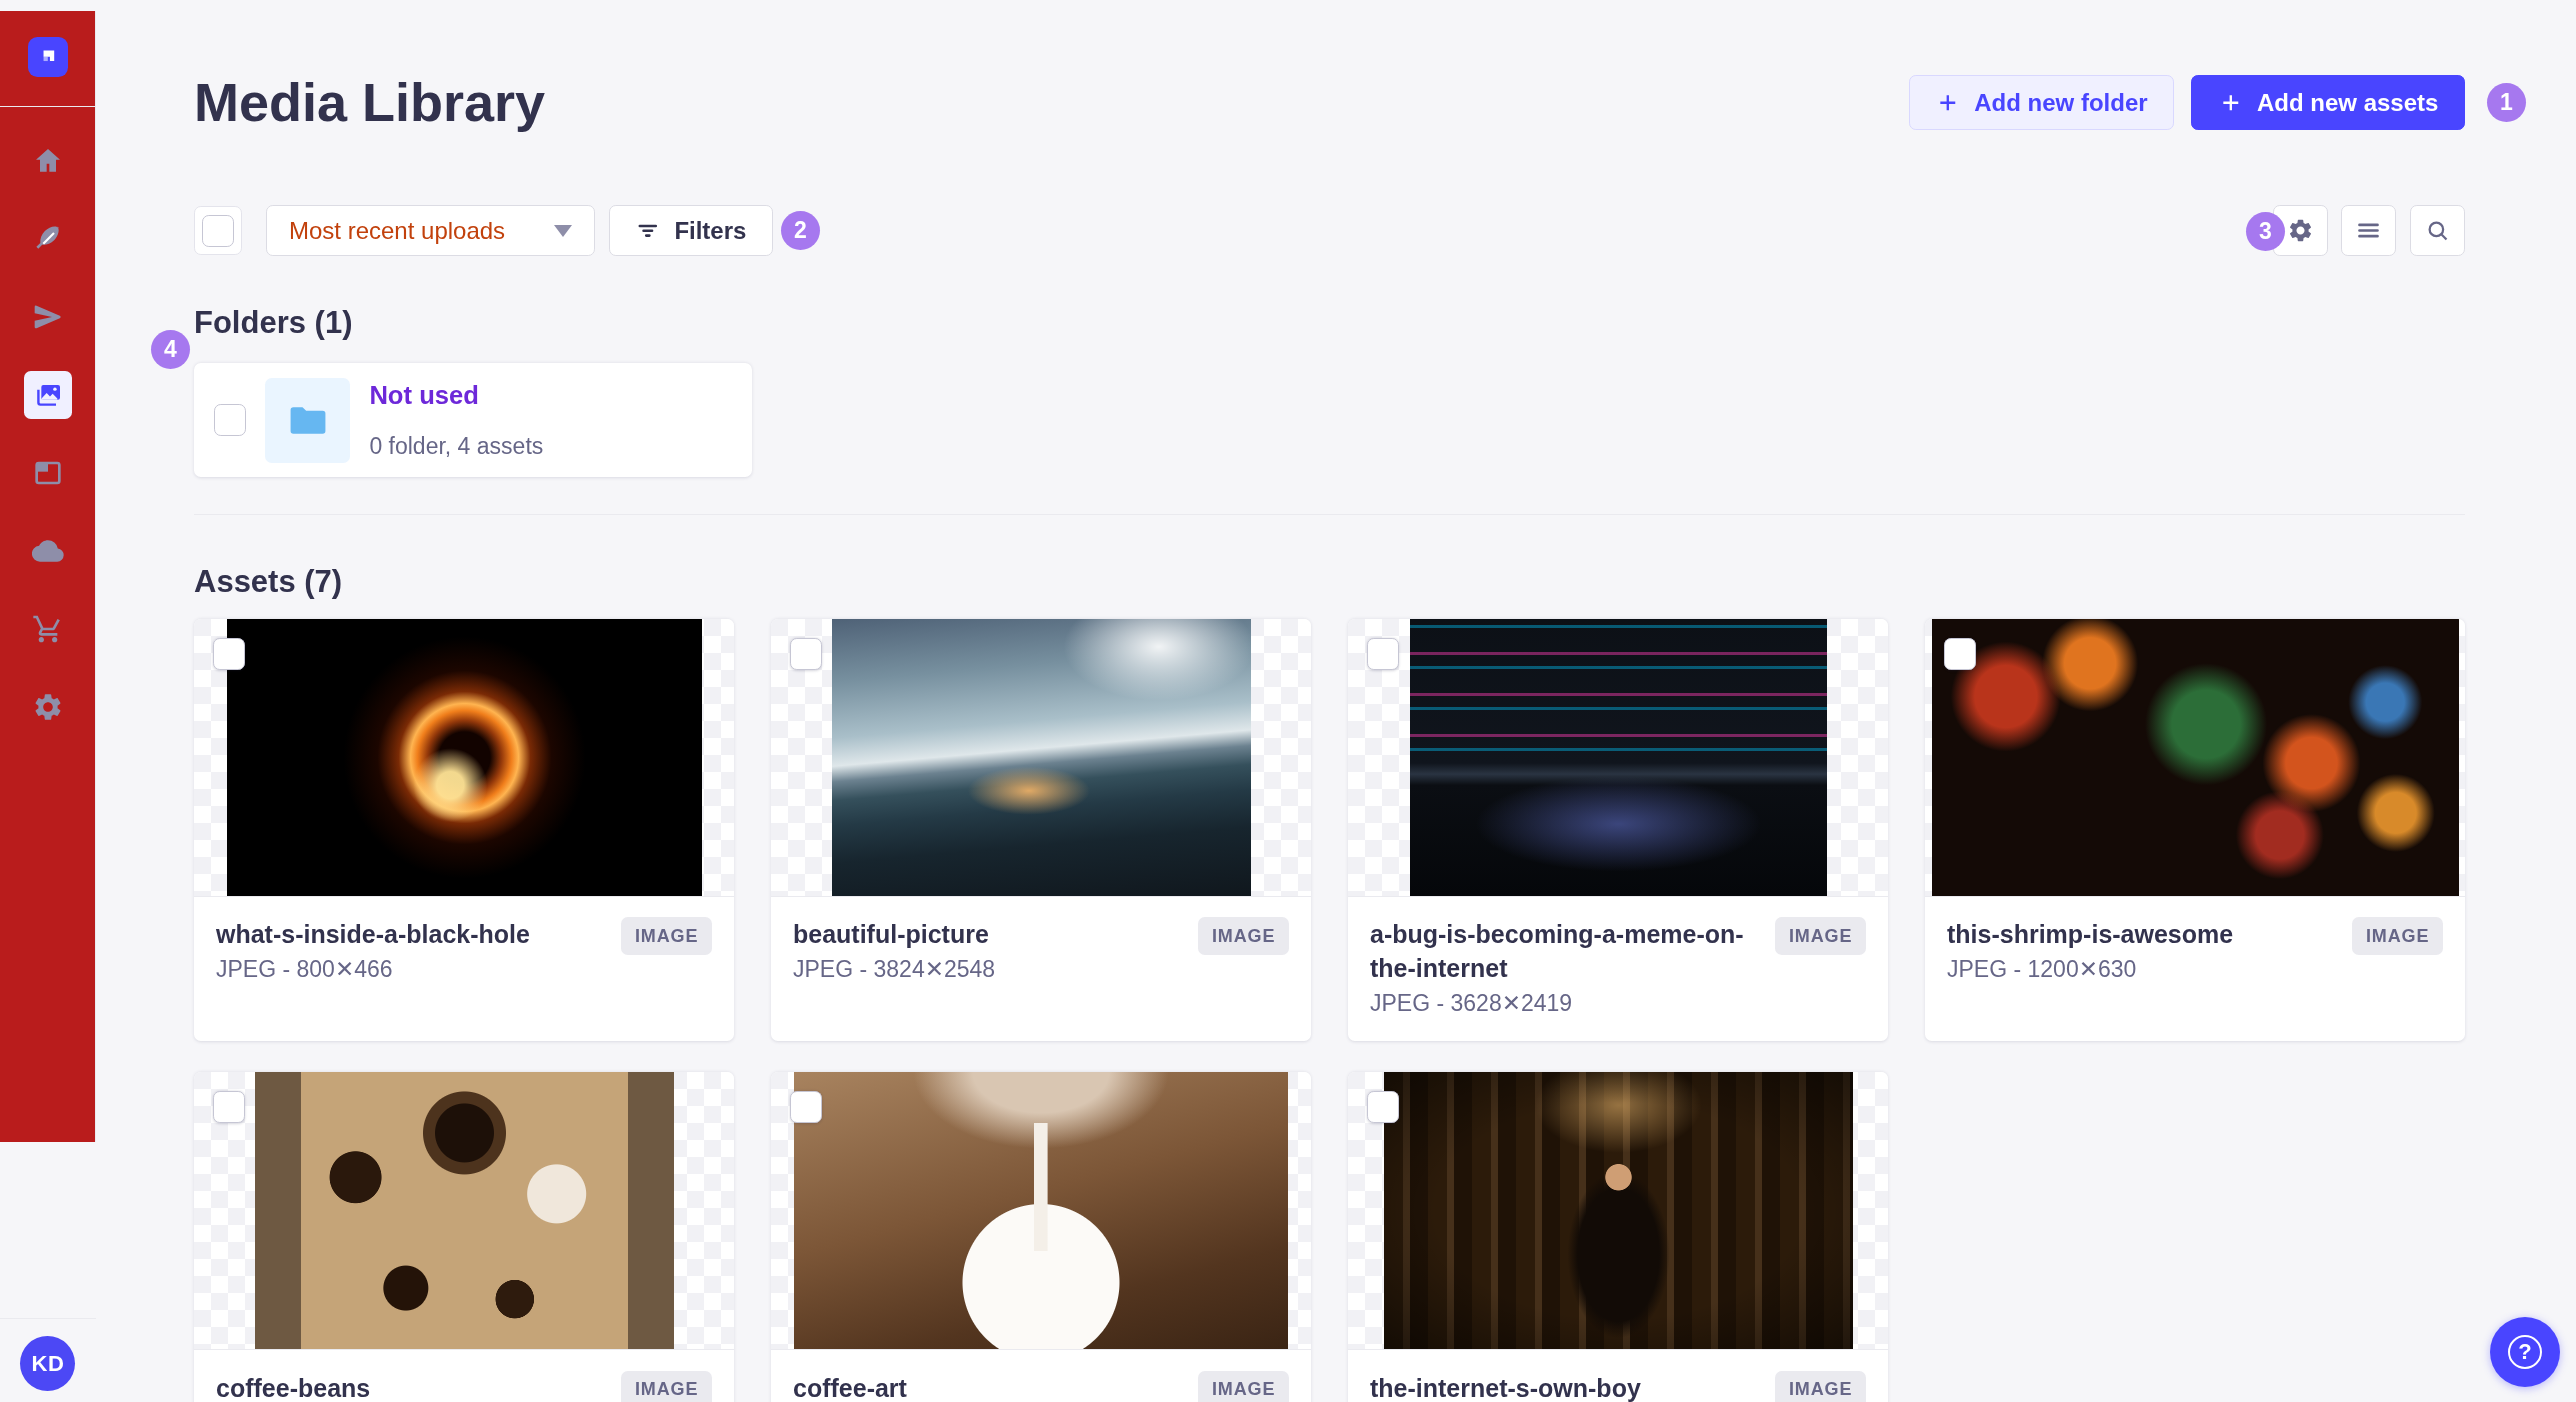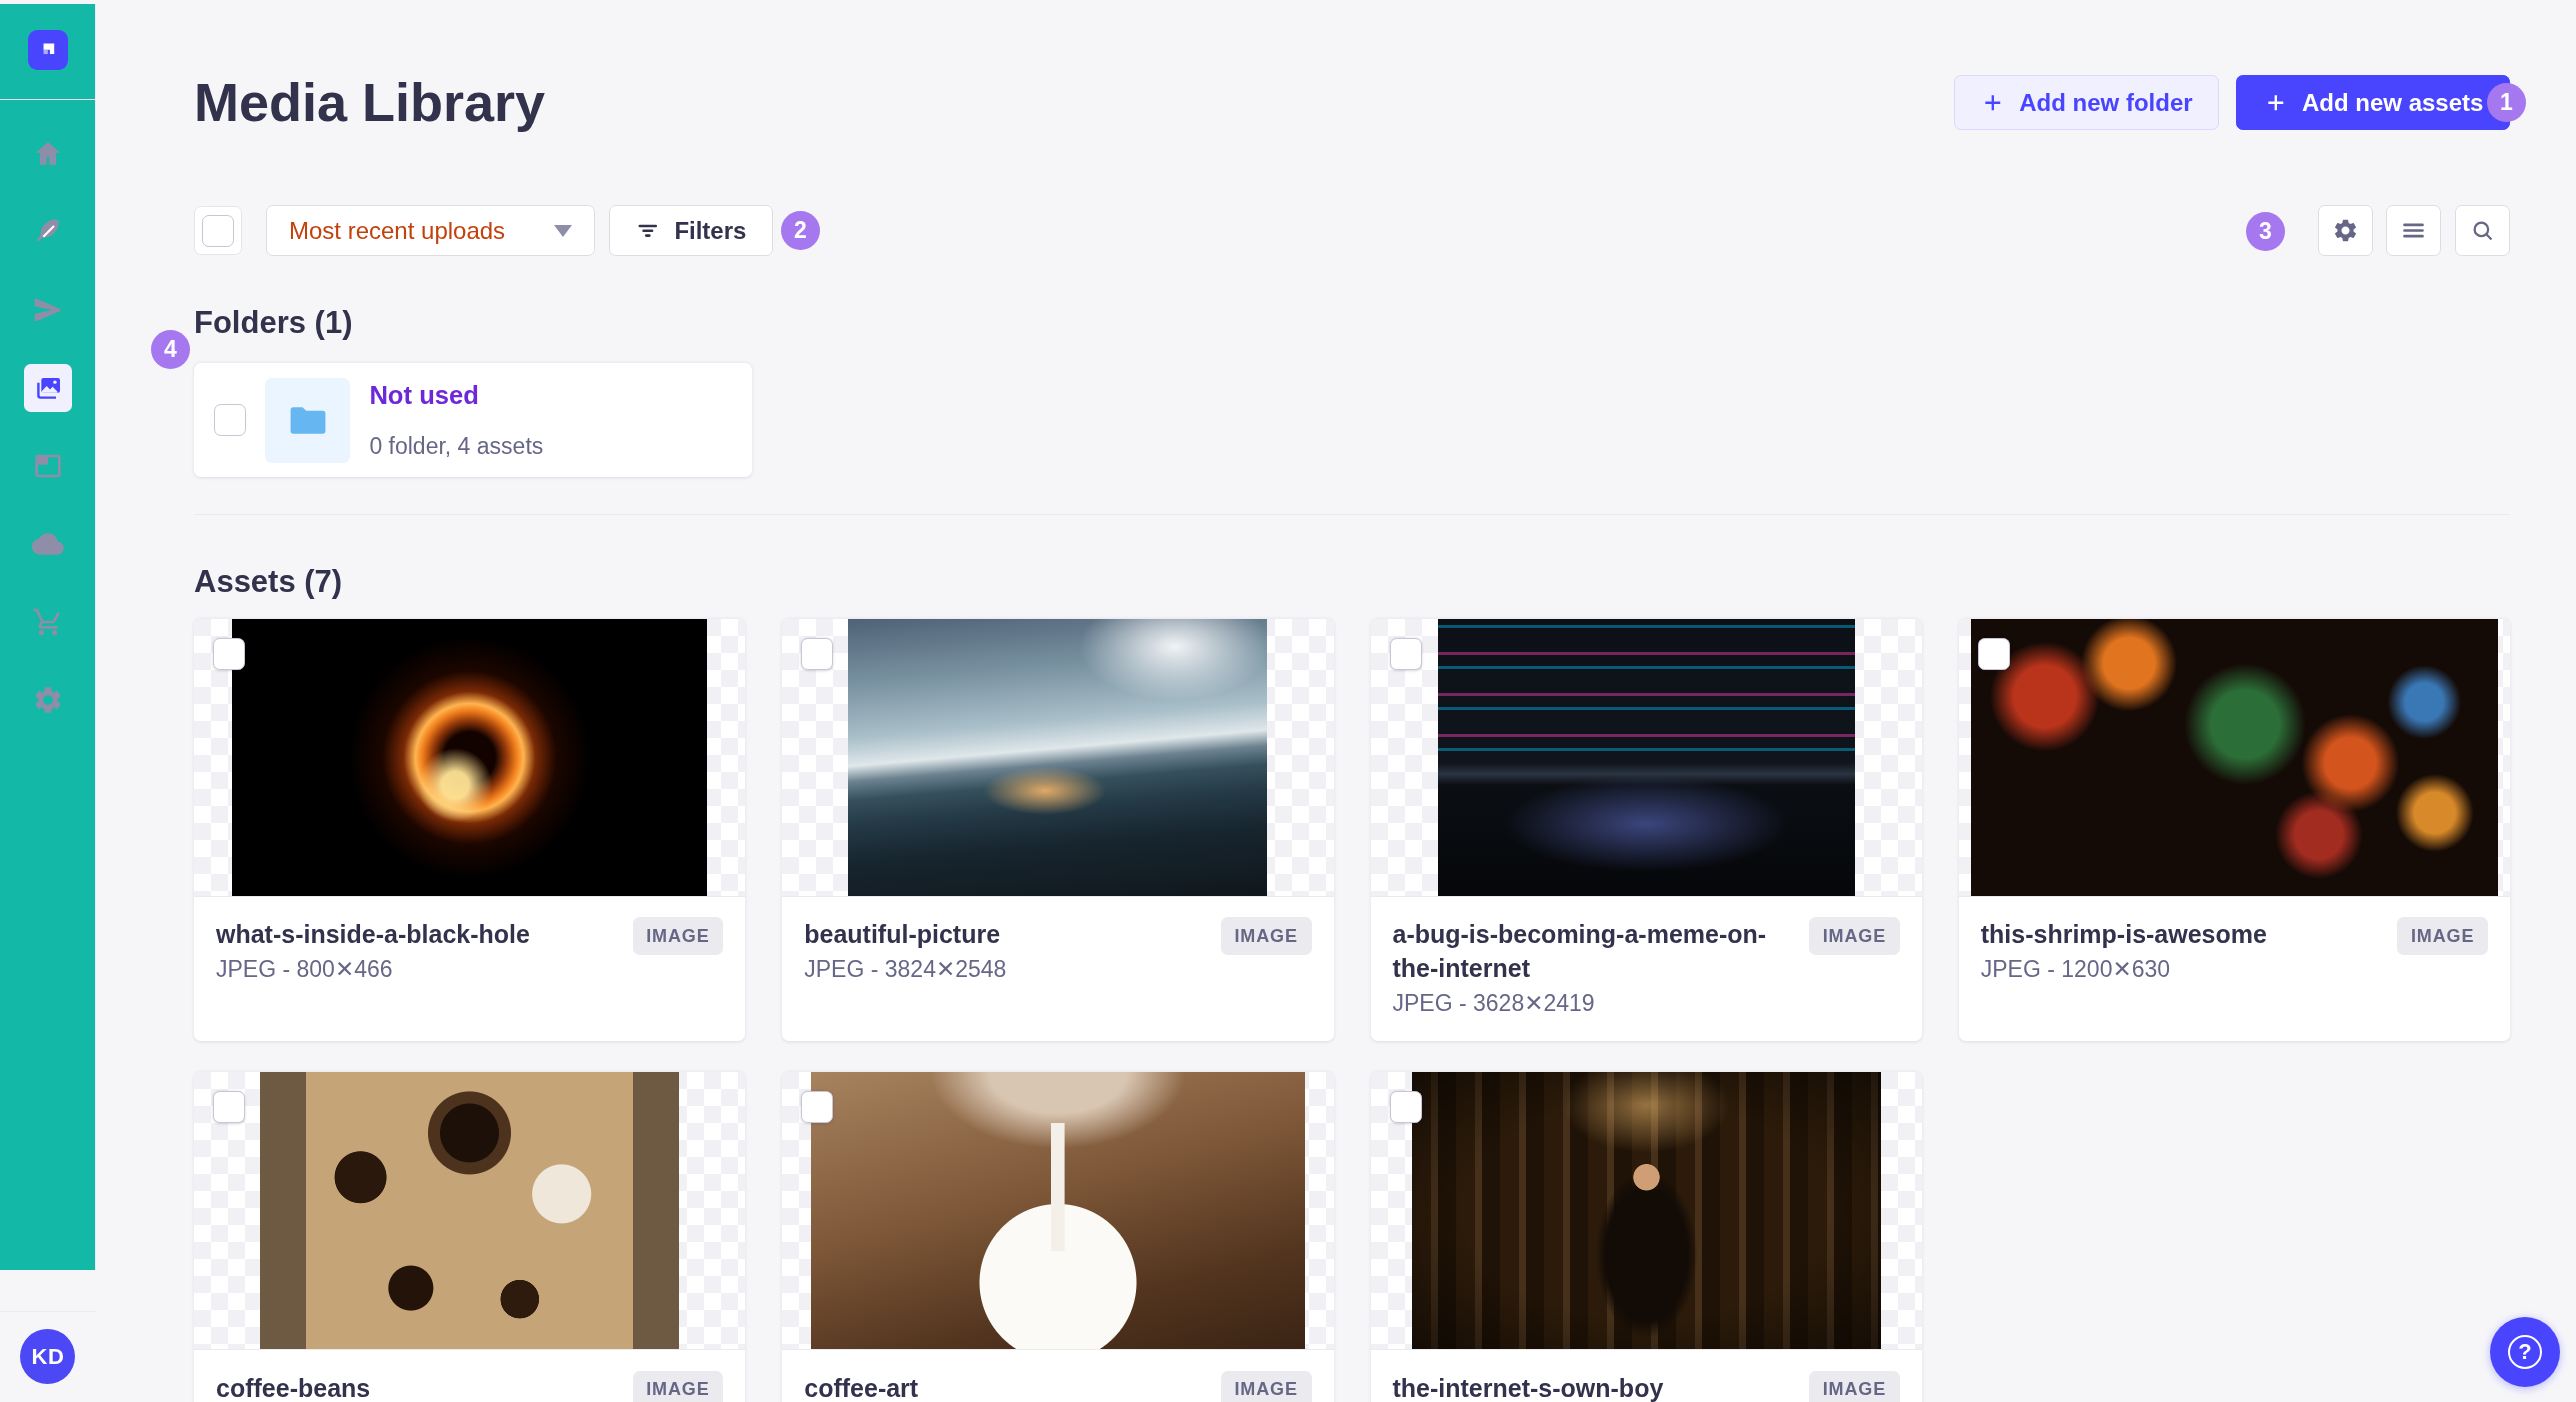--- a/index.html
+++ b/index.html
@@ -1,38 +1,38 @@
 <!DOCTYPE html>
 <html style="font-size:13.6px"><head>
 <meta charset="utf-8">
 <style>
   * { margin:0; padding:0; box-sizing:border-box; }
   html,body { background:#e9e9ef; }
   .page { position:relative; width:2576px; height:1402px; overflow:hidden;
           background:#f6f6f9; font-family:"Liberation Sans",sans-serif; color:#32324d; }
 
   
-  .sidebar { position:absolute; left:0; top:4px; width:96px; height:1266px;
-             background:#14b8a6; border-right:0.9px solid #eaeaef; }
+  .sidebar { position:absolute; left:0; top:11px; width:96px; height:1131px;
+             background:#b91c1c; border-right:0.9px solid #eaeaef; }
   .logo { position:absolute; left:28px; top:25.6px; width:40px; height:40px; border-radius:9.4px;
           background:#4945ff; display:flex; align-items:center; justify-content:center; cursor:pointer; }
   .side-divider { position:absolute; left:0; width:96px; height:0.9px; background:#eaeaef; }
   .nav { position:absolute; left:0; top:126px; width:96px; display:flex; flex-direction:column;
          align-items:center; gap:30px; }
   .nav-item { width:48px; height:48px; border-radius:6.8px; display:flex; align-items:center;
               justify-content:center; color:#8e8ea9; cursor:pointer; }
   .nav-item.active { background:#f0f0ff; color:#4945ff; }
   .nav-item svg { width:32px; height:32px; }
   .avatar { position:absolute; left:20.4px; top:1325px; width:55px; height:55px; border-radius:50%;
             background:#4c48f5; color:#fff; font-size:22px; font-weight:bold;
             display:flex; align-items:center; justify-content:center; letter-spacing:0.4px; }
 
   
   .main { position:absolute; left:96px; top:0; width:2480px; height:1402px;
-          padding:0 66px 0 98px; }
+          padding:0 111px 0 98px; }
   .header-row { padding-top:72px; display:flex; align-items:center; justify-content:space-between; }
   .page-title { font-size:54px; line-height:61px; font-weight:bold; color:#32324d; }
   .header-actions { display:flex; align-items:center; gap:17px; }
   .btn { display:flex; align-items:center; gap:13.6px; height:55px; padding:0 25.6px;
          border-radius:6.8px; font-size:24px; font-weight:600; cursor:pointer; border:0.9px solid transparent; }
   .btn svg { width:25.6px; height:25.6px; }
   .btn-secondary { background:#f0f0ff; border-color:#d9d8ff; color:#4945ff;justify-content:center; }
   .btn-primary { background:#4945ff; border-color:#4945ff; color:#fff; }
 
   

